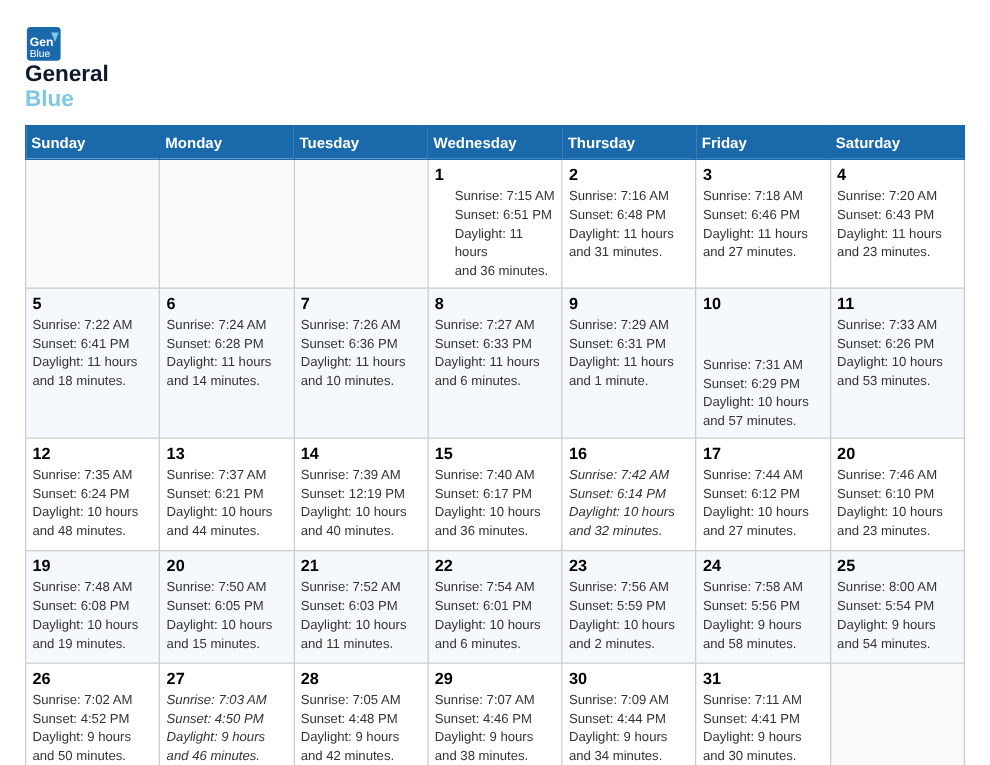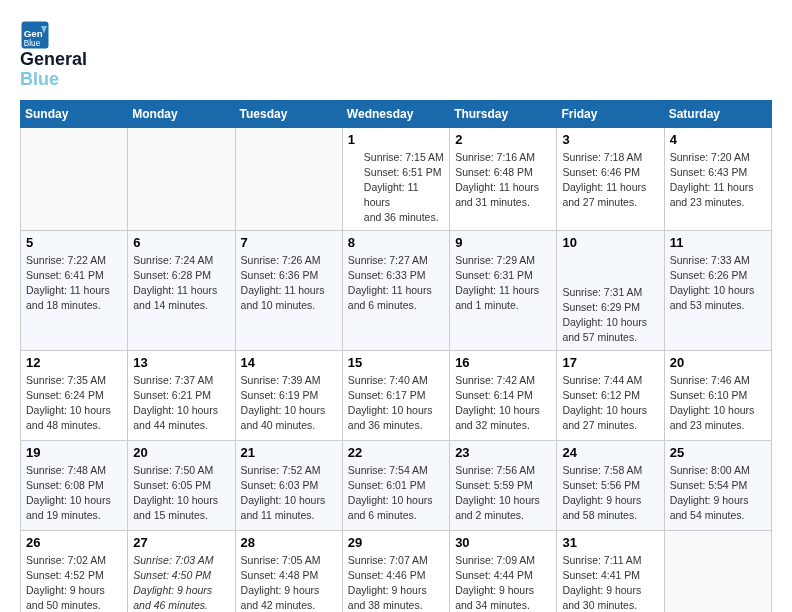--- a/index.html
+++ b/index.html
@@ -215,34 +215,34 @@
         <td>
           <div class="day-num">13</div>
           <div class="day-info" style="white-space: pre-line;">Sunrise: 7:37 AM
 Sunset: 6:21 PM
 Daylight: 10 hours
 and 44 minutes.</div>
         </td>
         <td>
           <div class="day-num">14</div>
           <div class="day-info" style="white-space: pre-line;">Sunrise: 7:39 AM
-Sunset: 6:19 PM
+Sunset: 12:19 PM
 Daylight: 10 hours
 and 40 minutes.</div>
         </td>
         <td>
           <div class="day-num">15</div>
           <div class="day-info" style="white-space: pre-line;">Sunrise: 7:40 AM
 Sunset: 6:17 PM
 Daylight: 10 hours
 and 36 minutes.</div>
         </td>
         <td>
           <div class="day-num">16</div>
-          <div class="day-info" style="white-space: pre-line;">Sunrise: 7:42 AM
+          <div class="day-info" style="white-space: pre-line; font-style: italic;">Sunrise: 7:42 AM
 Sunset: 6:14 PM
 Daylight: 10 hours
 and 32 minutes.</div>
         </td>
         <td>
           <div class="day-num">17</div>
           <div class="day-info" style="white-space: pre-line;">Sunrise: 7:44 AM
 Sunset: 6:12 PM
 Daylight: 10 hours
 and 27 minutes.</div>

